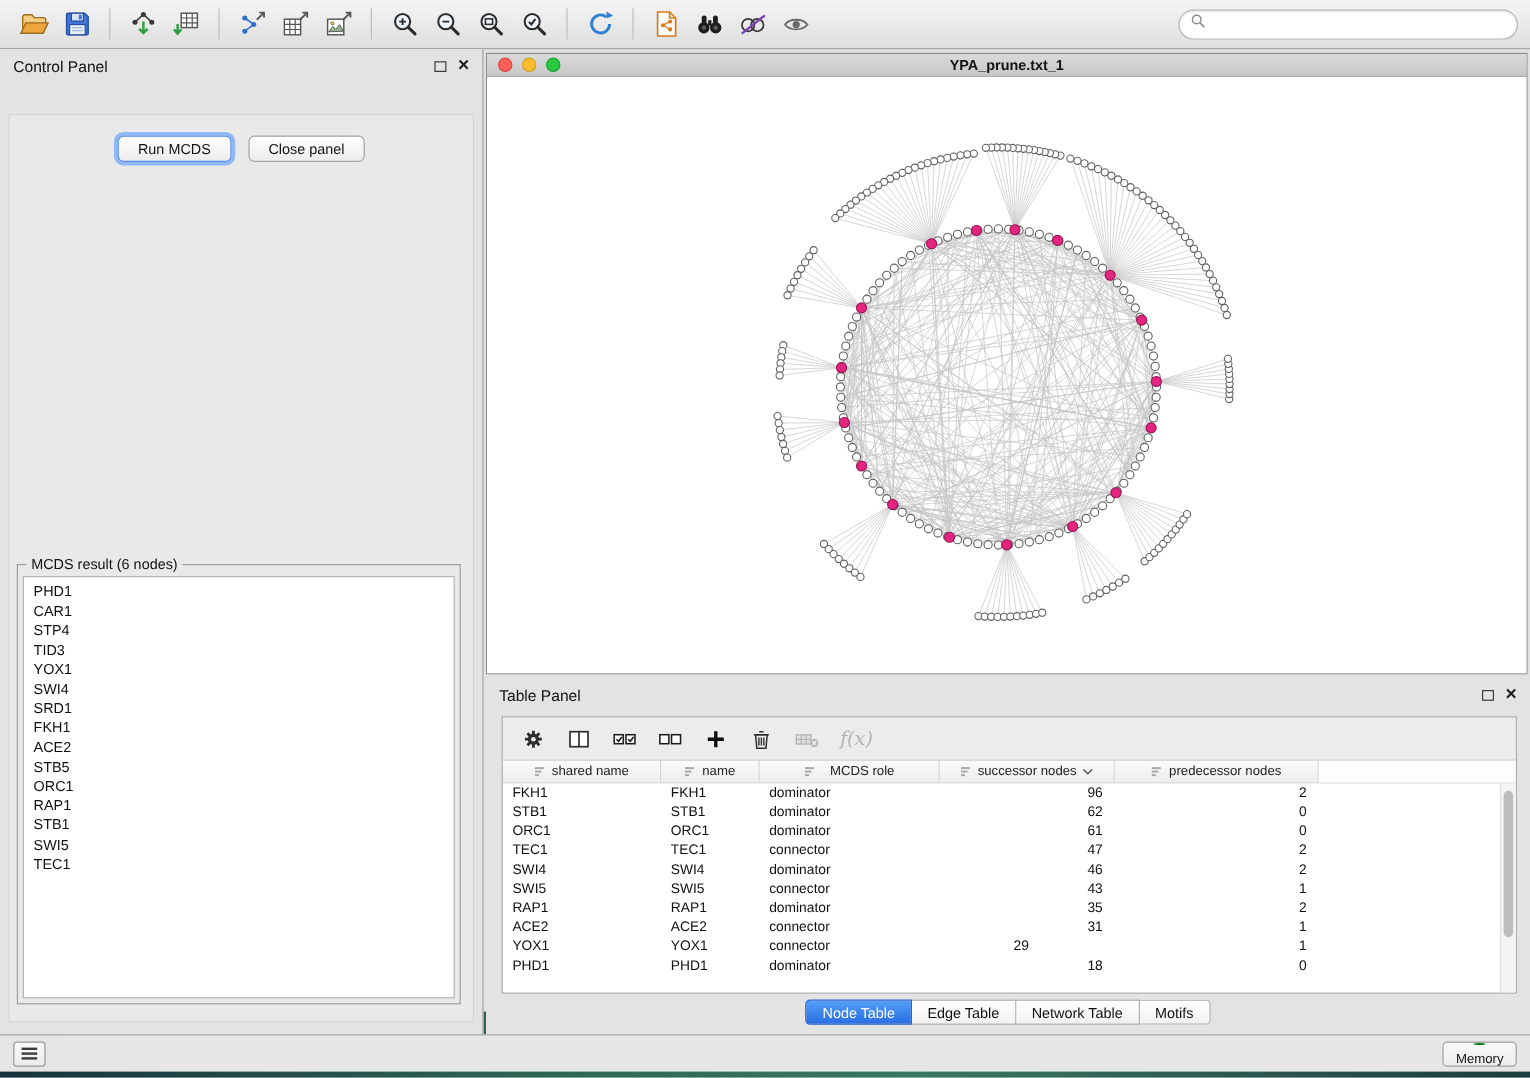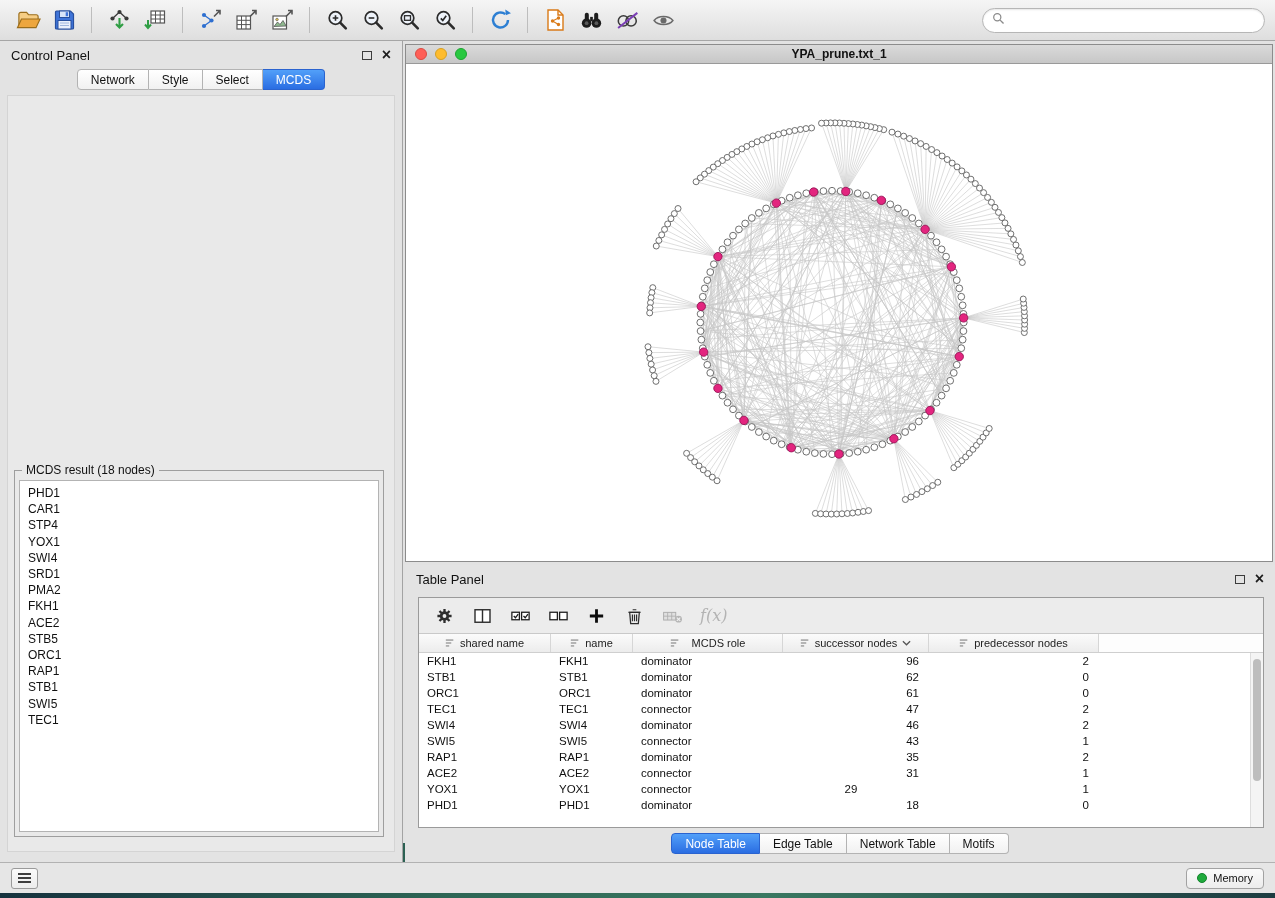--- a/index.html
+++ b/index.html
@@ -74,21 +74,21 @@
   .td{padding:0 0 0 8px;white-space:nowrap;overflow:hidden;}
   .td.num{text-align:right;padding:0 10px 0 0;}
   .scrolltrack{position:absolute;right:0;top:0;bottom:0;width:13px;background:#f4f4f4;border-left:1px solid #ddd;}
   .scrollthumb{position:absolute;left:2px;right:2px;top:6px;height:122px;background:#bdbdbd;border-radius:5px;}
   .tp-tabs{position:absolute;left:0;right:0;bottom:8px;display:flex;justify-content:center;}
 
   
   .statusbar{position:absolute;left:0;top:862px;width:100%;height:31px;background:#e6e6e6;border-top:1px solid #b2b2b2;display:flex;align-items:center;padding:0 11px;}
   .list-btn{width:27px;height:21px;border:1px solid #9a9a9a;border-radius:3px;background:linear-gradient(#fafafa,#ececec);display:flex;align-items:center;justify-content:center;flex-direction:column;gap:2.5px;}
   .list-btn i{display:block;width:13px;height:1.5px;background:#3d3d3d;}
-  .memory-btn{margin-left:auto;height:21px;border:1px solid #a2a2a2;border-radius:4px;background:linear-gradient(#fafafa,#ececec);display:flex;align-items:center;gap:6px;padding:0 10px;font-size:11px;color:#111;}
+  .memory-btn{margin-left:auto;height:21px;border:1px solid #a2a2a2;border-radius:4px;background:linear-gradient(#fafafa,#ececec);display:flex;align-items:center;gap:6px;padding:0 10px;font-size:11px;color:#111;flex-direction:column;}
   .mem-dot{width:10px;height:10px;border-radius:50%;background:#1faa3c;border:1px solid #12832b;}
 </style>
 </head>
 <body>
 
 <div class="app">
 
   <div class="toolbar">
     <div class="tb-groups" id="toolbar-groups">
         <div class="tb-btn">
@@ -262,37 +262,35 @@
   </div>
 
   <div class="control-panel">
     <div class="panel-header">
       <span>Control Panel</span>
       <span class="win-btns">
         <span class="float-btn"></span>
         <span class="close-btn">×</span>
       </span>
     </div>
-    <div class="seg-tabs" id="cp-tabs">
-        <div class="seg-tab">Network</div>
-        <div class="seg-tab">Style</div>
-        <div class="seg-tab">Select</div>
-        <div class="seg-tab active">MCDS</div>
+    <div class="cp-surface">
+      <div class="cp-buttons">
+        <div class="mac-btn focused">Run MCDS</div>
+        <div class="mac-btn">Close panel</div>
       </div>
-    <div class="cp-surface">
       <div class="group-box">
-        <span class="group-legend">MCDS result (18 nodes)</span>
+        <span class="group-legend">MCDS result (6 nodes)</span>
         <div class="mcds-list" id="mcds-list">
             <div>PHD1</div>
             <div>CAR1</div>
             <div>STP4</div>
+            <div>TID3</div>
             <div>YOX1</div>
             <div>SWI4</div>
             <div>SRD1</div>
-            <div>PMA2</div>
             <div>FKH1</div>
             <div>ACE2</div>
             <div>STB5</div>
             <div>ORC1</div>
             <div>RAP1</div>
             <div>STB1</div>
             <div>SWI5</div>
             <div>TEC1</div>
           </div>
       </div>

